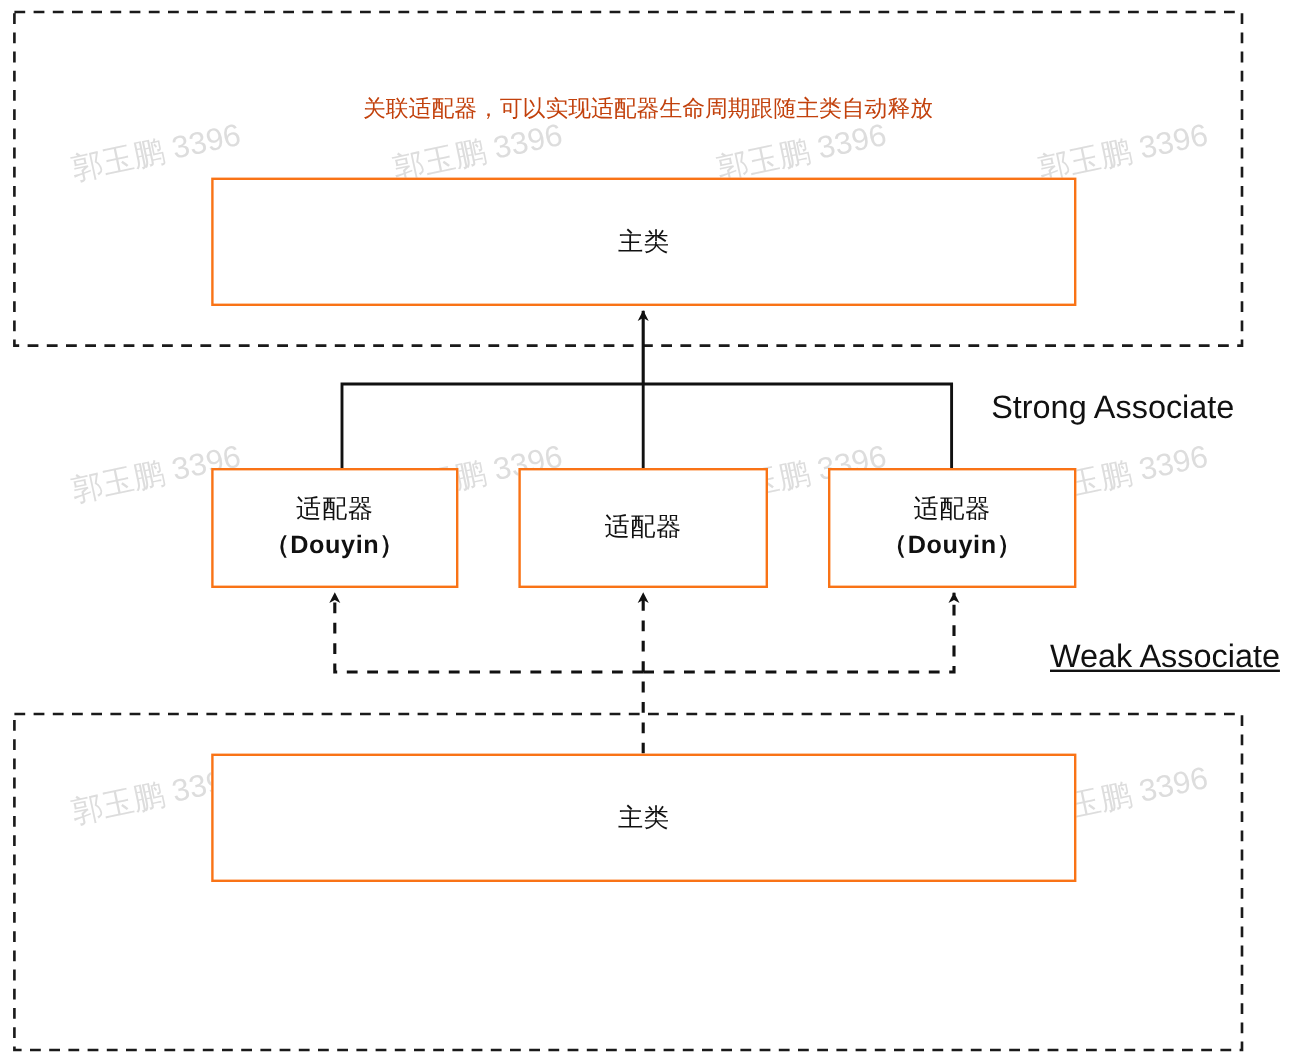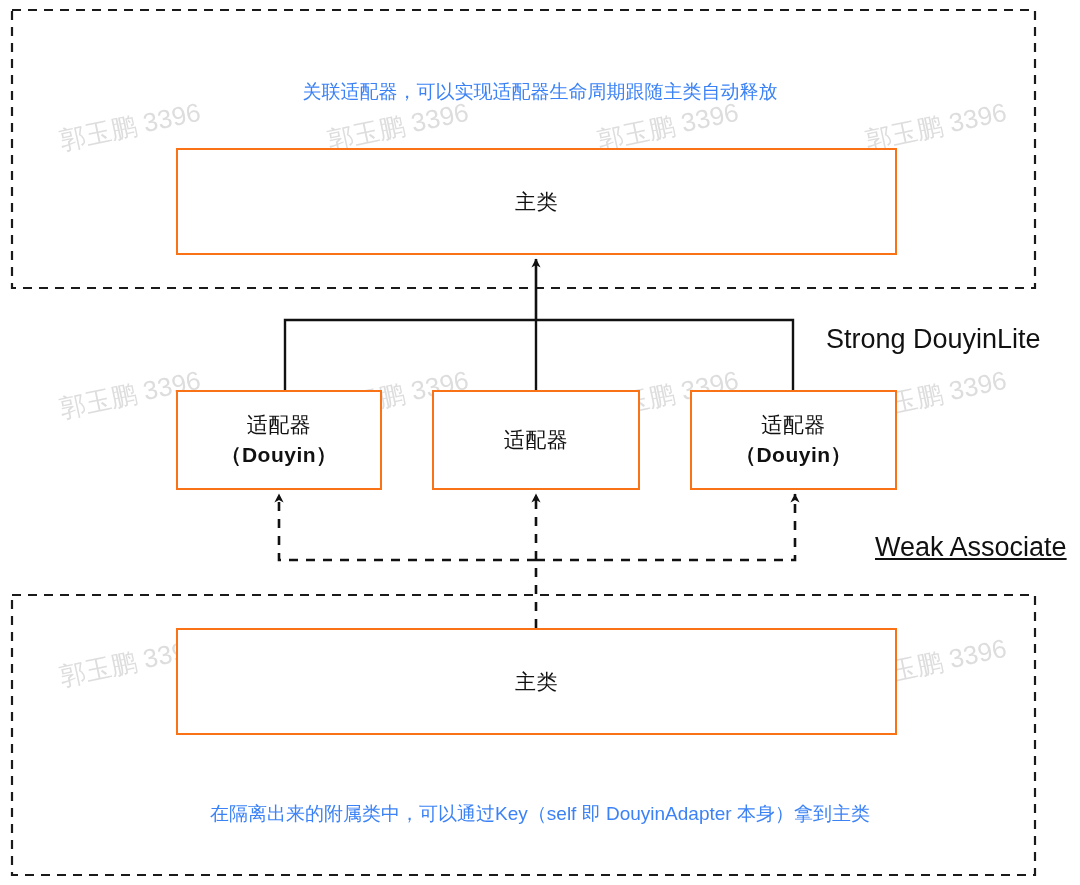--- a/index.html
+++ b/index.html
@@ -47,21 +47,21 @@
   .node .line2 {
     font-size: 21px;
     line-height: 30px;
     letter-spacing: 0.5px;
     font-weight: bold;
   }
   .caption {
     position: absolute;
     z-index: 4;
     text-align: center;
-    color: #3b82f6;
+    color: #c2410c;
     font-size: 19px;
     line-height: 28px;
     white-space: nowrap;
   }
   .side-label {
     position: absolute;
     z-index: 4;
     color: #111111;
     font-size: 27px;
     line-height: 32px;
@@ -128,22 +128,21 @@
     <span class="line2">（Douyin）</span>
   </div>
   <div class="node" id="node-adapter-1" style="left: 432px; top: 390px; width: 208px; height: 100px;">
     <span class="line1">适配器</span>
   </div>
   <div class="node" id="node-adapter-2" style="left: 690px; top: 390px; width: 207px; height: 100px;">
     <span class="line1">适配器</span>
     <span class="line2">（Douyin）</span>
   </div>
 
-  <div class="side-label" id="lbl-strong" style="left: 826px; top: 323px;">Strong DouyinLite</div>
+  <div class="side-label" id="lbl-strong" style="left: 826px; top: 323px;">Strong Associate</div>
   <div class="side-label" id="lbl-weak" style="left: 875px; top: 531px; text-decoration: underline;">Weak Associate</div>
 
   <div class="node" id="node-main-bottom" style="left: 176px; top: 628px; width: 721px; height: 107px;">
     <span class="line1">主类</span>
   </div>
 
-  <div class="caption" id="cap-bottom" style="left: 0px; top: 800px; width: 1080px;">在隔离出来的附属类中，可以通过Key（self 即 DouyinAdapter 本身）拿到主类</div>
 
 </div>
 
 </body></html>

